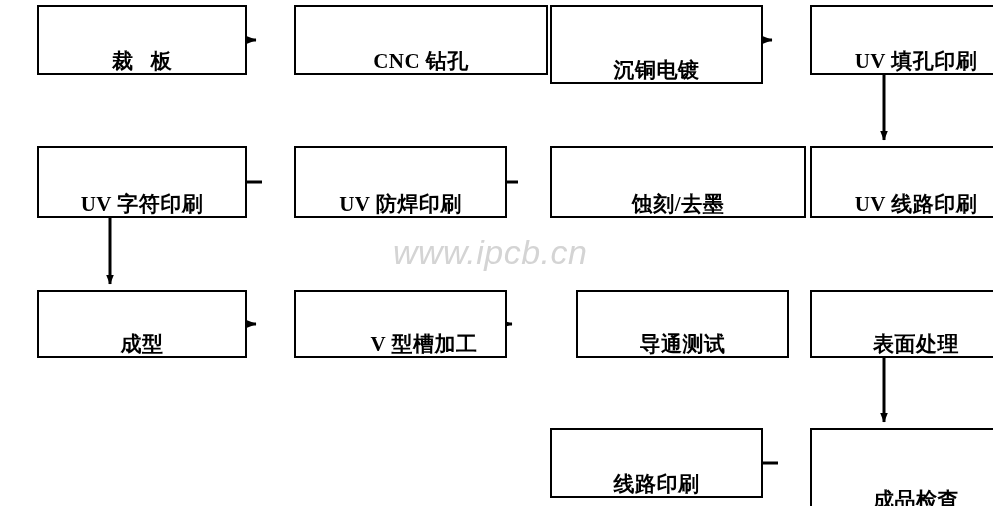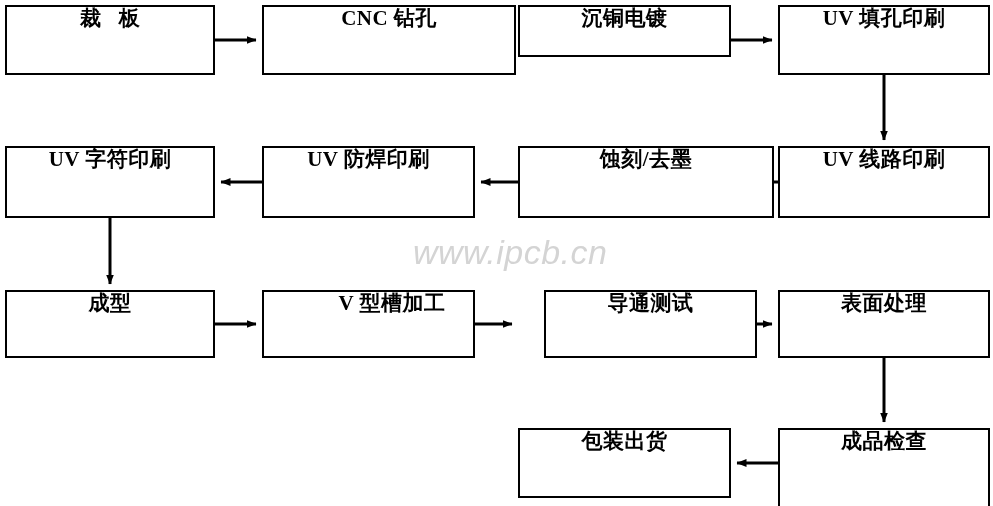--- a/index.html
+++ b/index.html
@@ -15,29 +15,30 @@
     background: #ffffff;
     overflow: hidden;
     font-family: "Liberation Serif", "DejaVu Serif", serif;
   }
   .node {
     position: absolute;
     box-sizing: border-box;
     border: 2px solid #000000;
     background: #ffffff;
     display: flex;
-    align-items: flex-start;
+    align-items: flex-end;
     justify-content: center;
     text-align: center;
     color: #000000;
     font-weight: bold;
     font-size: 21px;
     letter-spacing: 0.5px;
     line-height: 1.1;
     z-index: 3;
+    margin-left: 32px;
   }
   .node-label {
     display: block;
     white-space: pre;
   }
   .edge-svg {
     position: absolute;
     left: 0;
     top: 0;
     width: 993px;
@@ -79,30 +80,30 @@
         <line x1="262" y1="182" x2="221" y2="182" marker-end="url(#arrow-r)"></line>
         <line x1="110" y1="218" x2="110" y2="284" marker-end="url(#arrow-r)"></line>
         <line x1="215" y1="324" x2="256" y2="324" marker-end="url(#arrow-r)"></line>
         <line x1="475" y1="324" x2="512" y2="324" marker-end="url(#arrow-r)"></line>
         <line x1="731" y1="324" x2="772" y2="324" marker-end="url(#arrow-r)"></line>
         <line x1="884" y1="358" x2="884" y2="422" marker-end="url(#arrow-r)"></line>
         <line x1="778" y1="463" x2="737" y2="463" marker-end="url(#arrow-r)"></line>
       </g>
   </svg>
 
-  <div class="watermark" style="left: 393px; top: 233px; margin-left: 20px;">www.ipcb.cn</div>
+  <div class="watermark" style="left: 393px; top: 233px;">www.ipcb.cn</div>
 
   <div id="node-layer">
       <div class="node" style="left: 5px; top: 5px; width: 210px; height: 70px;">
         <span class="node-label">裁   板</span>
       </div>
       <div class="node" style="left: 262px; top: 5px; width: 254px; height: 70px;">
         <span class="node-label">CNC 钻孔</span>
       </div>
-      <div class="node" style="left: 518px; top: 5px; width: 213px; height: 52px;">
+      <div class="node" style="left: 518px; top: 5px; width: 213px; height: 79px;">
         <span class="node-label">沉铜电镀</span>
       </div>
       <div class="node" style="left: 778px; top: 5px; width: 212px; height: 70px;">
         <span class="node-label">UV 填孔印刷</span>
       </div>
       <div class="node" style="left: 778px; top: 146px; width: 212px; height: 72px;">
         <span class="node-label">UV 线路印刷</span>
       </div>
       <div class="node" style="left: 518px; top: 146px; width: 256px; height: 72px;">
         <span class="node-label">蚀刻/去墨</span>
@@ -119,20 +120,20 @@
       <div class="node" style="left: 262px; top: 290px; width: 213px; height: 68px; padding-left: 47px;">
         <span class="node-label">V 型槽加工</span>
       </div>
       <div class="node" style="left: 544px; top: 290px; width: 213px; height: 68px;">
         <span class="node-label">导通测试</span>
       </div>
       <div class="node" style="left: 778px; top: 290px; width: 212px; height: 68px;">
         <span class="node-label">表面处理</span>
       </div>
       <div class="node" style="left: 518px; top: 428px; width: 213px; height: 70px;">
-        <span class="node-label">包装出货</span>
+        <span class="node-label">线路印刷</span>
       </div>
       <div class="node" style="left: 778px; top: 428px; width: 212px; height: 86px;">
         <span class="node-label">成品检查</span>
       </div>
     </div>
 
 </div>
 
 </body></html>

